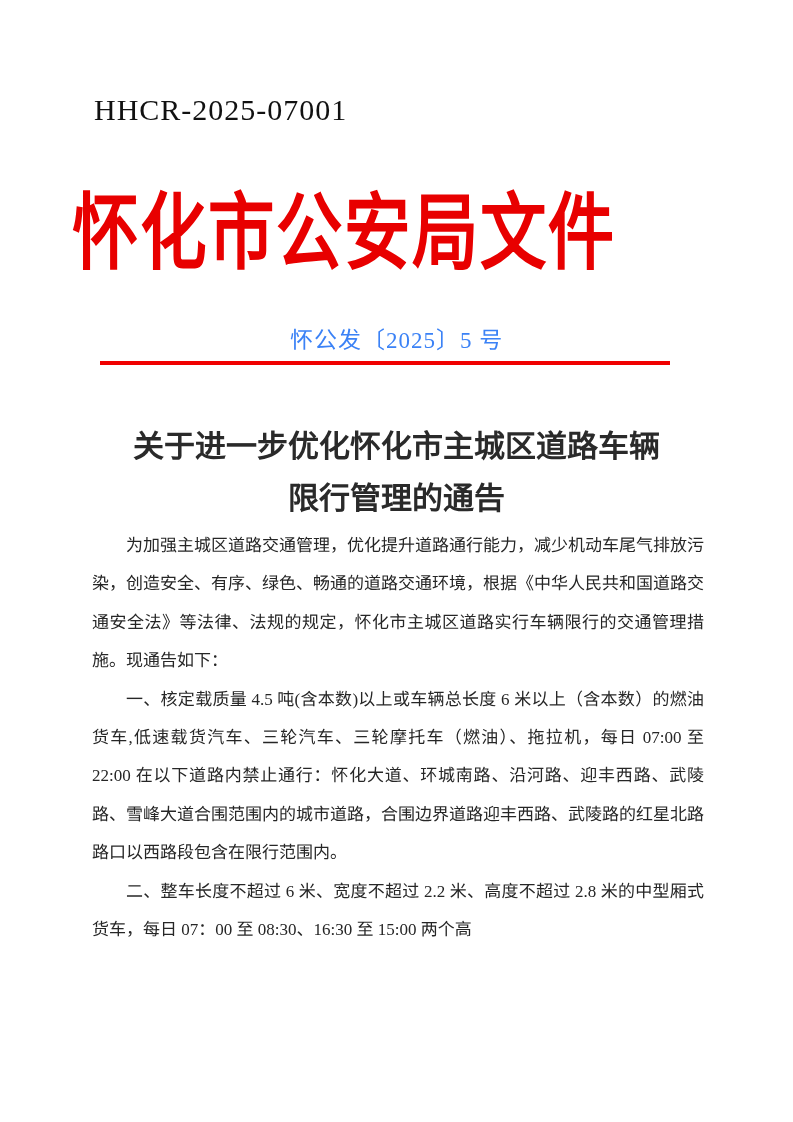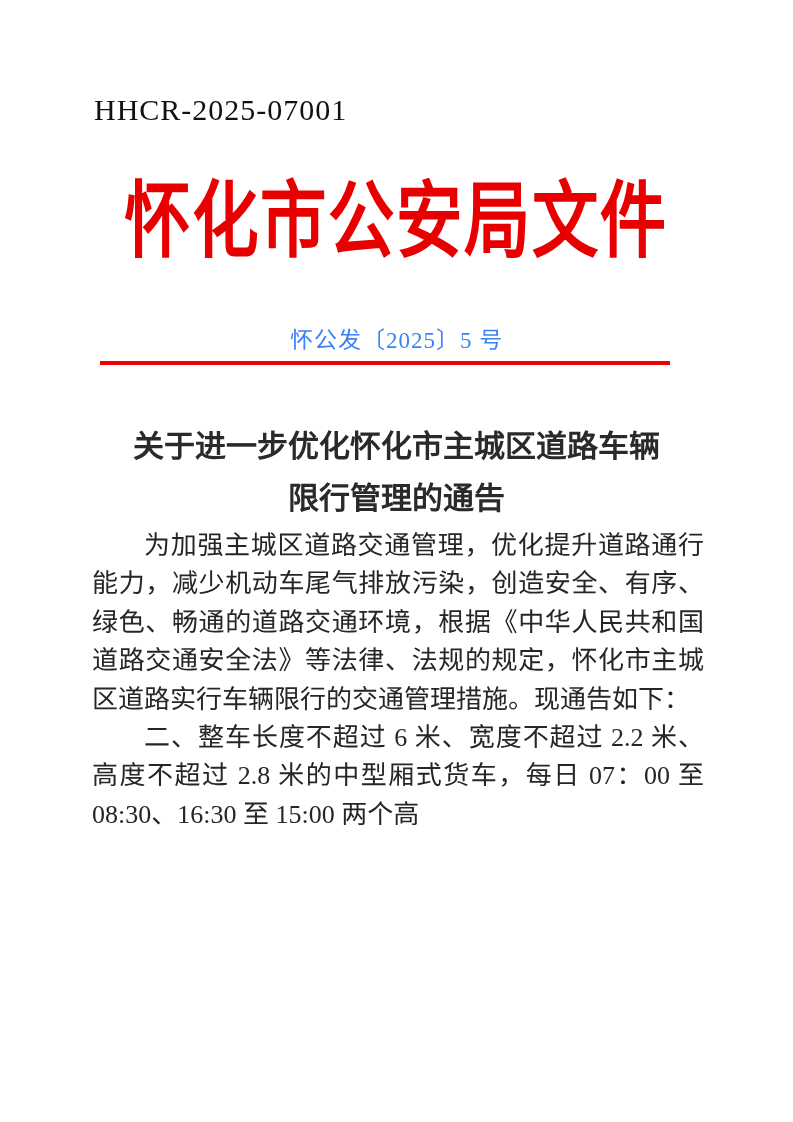--- a/index.html
+++ b/index.html
@@ -20,24 +20,23 @@
     position: absolute;
     top: 93px;
     left: 94px;
     font-size: 30px;
     letter-spacing: 1px;
     color: #111111;
     font-family: "Liberation Serif", "DejaVu Serif", serif;
   }
   .masthead-wrap {
     position: absolute;
-    top: 172px;
+    top: 184px;
     left: 0;
     width: 100%;
-    text-align: center;
     line-height: 100px;
     white-space: nowrap;
   }
   .masthead {
     display: inline-block;
     font-size: 84px;
     font-weight: bold;
     color: #e80000;
     transform: scaleX(0.79);
     transform-origin: 50% 50%;
@@ -72,21 +71,21 @@
     font-weight: bold;
     line-height: 52px;
     color: #2a2a2a;
     font-family: "Liberation Sans", "DejaVu Sans", sans-serif;
   }
   .body-text {
     position: absolute;
     top: 527px;
     left: 92px;
     width: 612px;
-    font-size: 26px;
+    font-size: 17px;
     line-height: 38.4px;
     text-align: justify;
     color: #262626;
     font-family: "Liberation Serif", "DejaVu Serif", serif;
   }
   .body-text p {
     margin: 0;
     padding: 0;
     text-indent: 2em;
   }
@@ -106,16 +105,17 @@
 
   <div class="red-rule"></div>
 
   <div class="notice-title">
     <div>关于进一步优化怀化市主城区道路车辆</div>
     <div>限行管理的通告</div>
   </div>
 
   <div class="body-text">
     <p>为加强主城区道路交通管理，优化提升道路通行能力，减少机动车尾气排放污染，创造安全、有序、绿色、畅通的道路交通环境，根据《中华人民共和国道路交通安全法》等法律、法规的规定，怀化市主城区道路实行车辆限行的交通管理措施。现通告如下：</p>
+    <p>一、核定载质量 4.5 吨(含本数)以上或车辆总长度 6 米以上（含本数）的燃油货车,低速载货汽车、三轮汽车、三轮摩托车（燃油）、拖拉机，每日 07:00 至 22:00 在以下道路内禁止通行：怀化大道、环城南路、沿河路、迎丰西路、武陵路、雪峰大道合围范围内的城市道路，合围边界道路迎丰西路、武陵路的红星北路路口以西路段包含在限行范围内。</p>
     <p>二、整车长度不超过 6 米、宽度不超过 2.2 米、高度不超过 2.8 米的中型厢式货车，每日 07：00 至 08:30、16:30 至 15:00 两个高</p>
   </div>
 
 </div>
 
 </body></html>

